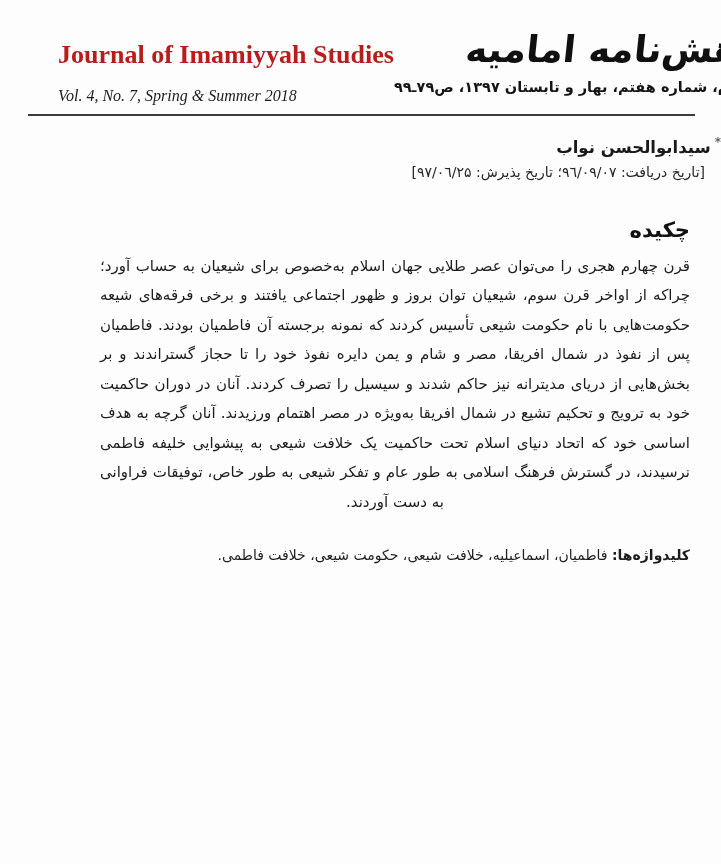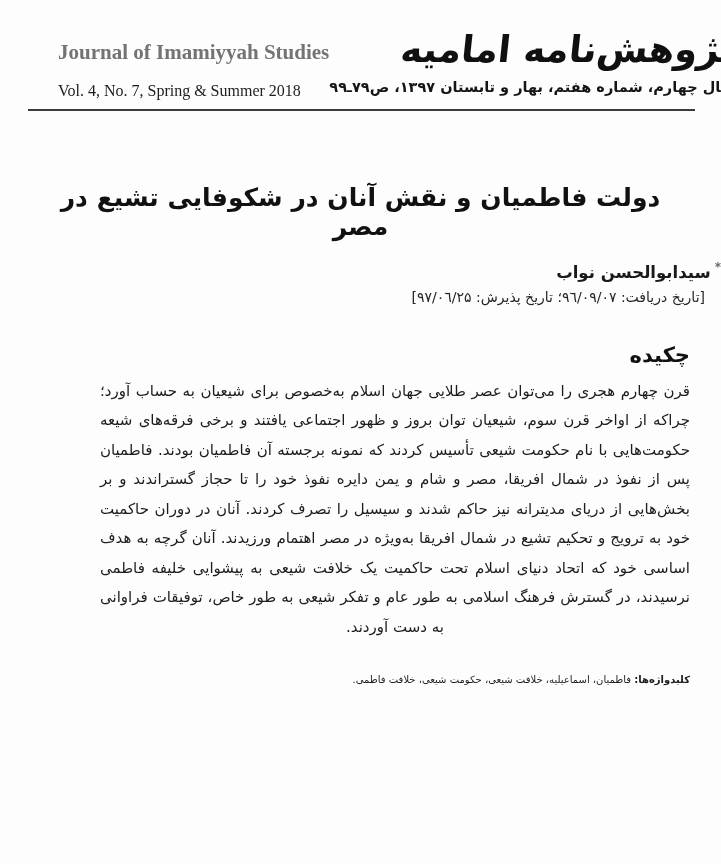--- a/index.html
+++ b/index.html
@@ -16,30 +16,31 @@
   .masthead {
     display: flex;
     justify-content: space-between;
     align-items: flex-start;
     padding: 24px 14px 0 58px;
   }
   .m-left { margin-top: 16px; }
   .jt-en {
     font-family: "Liberation Serif", "DejaVu Serif", serif;
     font-weight: bold;
-    font-size: 21px;
-    color: #737373;
+    font-size: 26px;
+    color: #b91c1c;
     white-space: nowrap;
   }
   .ji-en {
     font-family: "Liberation Serif", "DejaVu Serif", serif;
     font-size: 16px;
     margin-top: 17px;
     color: #1d1d1d;
     white-space: nowrap;
+    font-style: italic;
   }
   .m-right { text-align: right; direction: rtl; }
   .jt-fa {
     font-size: 37px;
     font-weight: bold;
     line-height: 52px;
     transform: skewX(-6deg);
     color: #101010;
     white-space: nowrap;
   }
@@ -102,21 +103,21 @@
     text-align: justify;
     text-align-last: center;
     font-size: 15px;
     line-height: 29.5px;
     color: #1c1c1c;
   }
   .keywords {
     direction: rtl;
     text-align: right;
     margin: 24px 31px 0 100px;
-    font-size: 10px;
+    font-size: 14px;
     line-height: 28px;
     color: #1c1c1c;
   }
   .kw-label { font-weight: bold; }
 </style>
 </head>
 <body>
 
 <div class="page">
 
@@ -128,21 +129,20 @@
     <div class="m-right">
       <div class="jt-fa">پژوهش‌نامه امامیه</div>
       <div class="ji-fa">سال چهارم، شماره هفتم، بهار و تابستان ۱۳۹۷، ص۷۹ـ۹۹</div>
     </div>
   </header>
 
   <div class="rule"></div>
 
   <main>
 
-    <h1 class="title" dir="rtl">دولت فاطمیان و نقش آنان در شکوفایی تشیع در مصر</h1>
 
     <div class="author-line">
       <span dir="rtl">سیدابوالحسن نواب</span><sup class="star">*</sup>
     </div>
 
     <div class="dates">[تاریخ دریافت: ۹٦/۰۹/۰۷؛ تاریخ پذیرش: ۹۷/۰٦/۲۵]</div>
 
     <section>
       <h2 class="abs-h">چکیده</h2>
       <p class="abs-p">قرن چهارم هجری را می‌توان عصر طلایی جهان اسلام به‌خصوص برای شیعیان به حساب آورد؛ چراکه از اواخر قرن سوم، شیعیان توان بروز و ظهور اجتماعی یافتند و برخی فرقه‌های شیعه حکومت‌هایی با نام حکومت شیعی تأسیس کردند که نمونه برجسته آن فاطمیان بودند. فاطمیان پس از نفوذ در شمال افریقا، مصر و شام و یمن دایره نفوذ خود را تا حجاز گستراندند و بر بخش‌هایی از دریای مدیترانه نیز حاکم شدند و سیسیل را تصرف کردند. آنان در دوران حاکمیت خود به ترویج و تحکیم تشیع در شمال افریقا به‌ویژه در مصر اهتمام ورزیدند. آنان گرچه به هدف اساسی خود که اتحاد دنیای اسلام تحت حاکمیت یک خلافت شیعی به پیشوایی خلیفه فاطمی نرسیدند، در گسترش فرهنگ اسلامی به طور عام و تفکر شیعی به طور خاص، توفیقات فراوانی به دست آوردند.</p>

